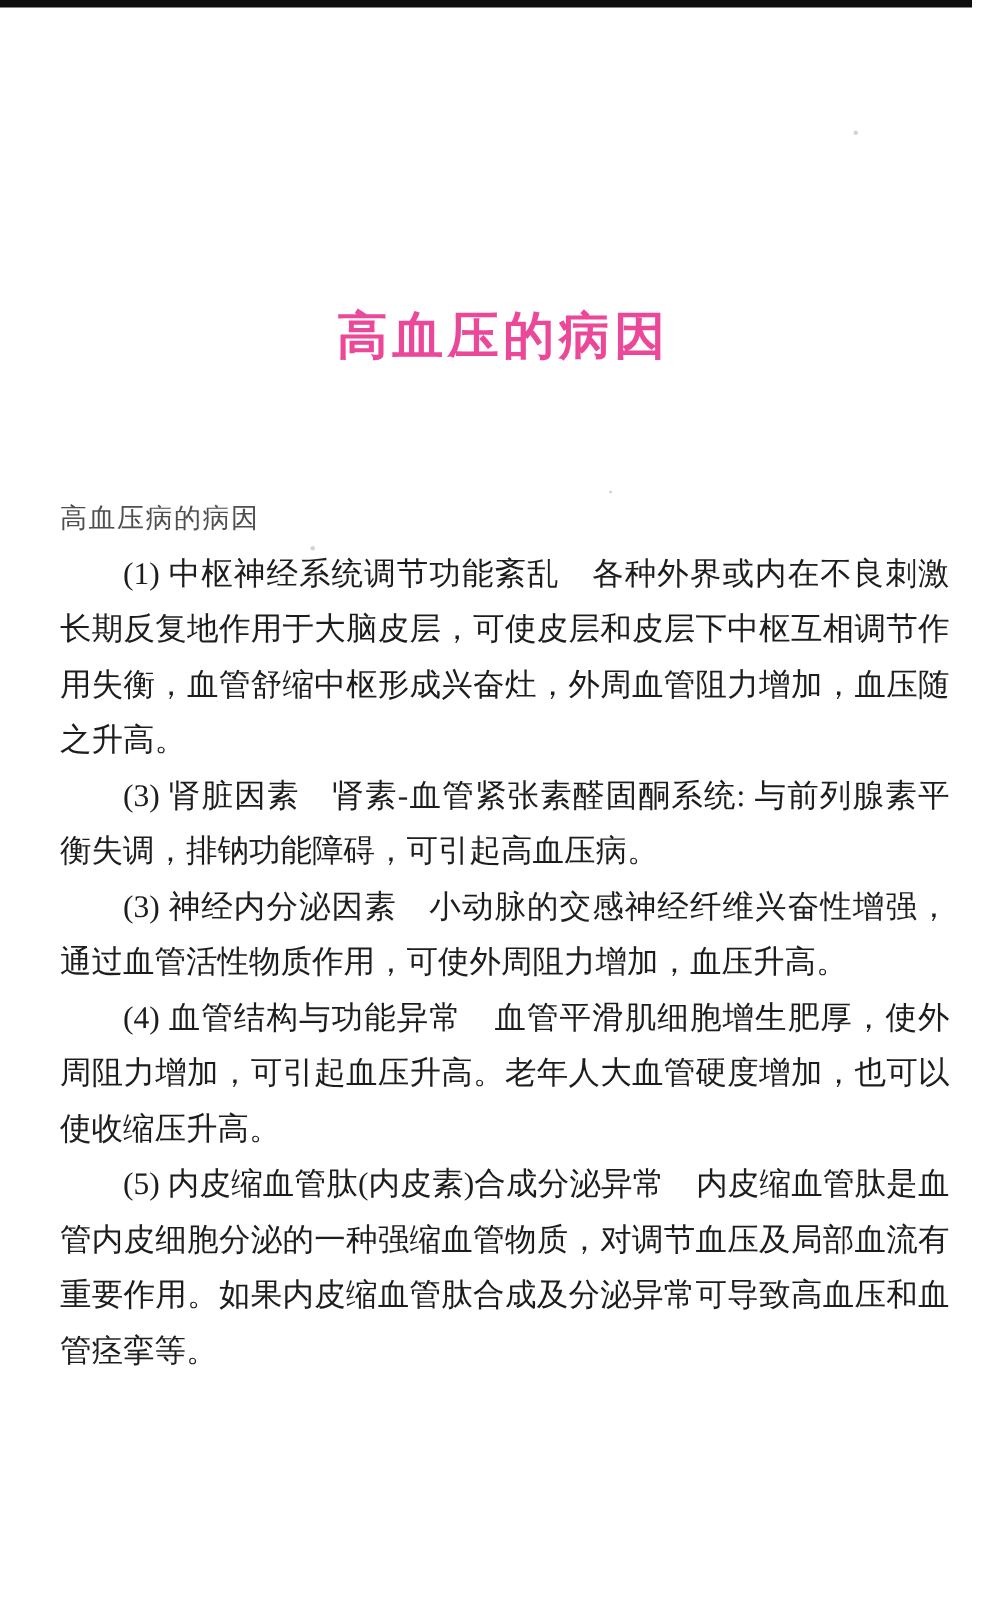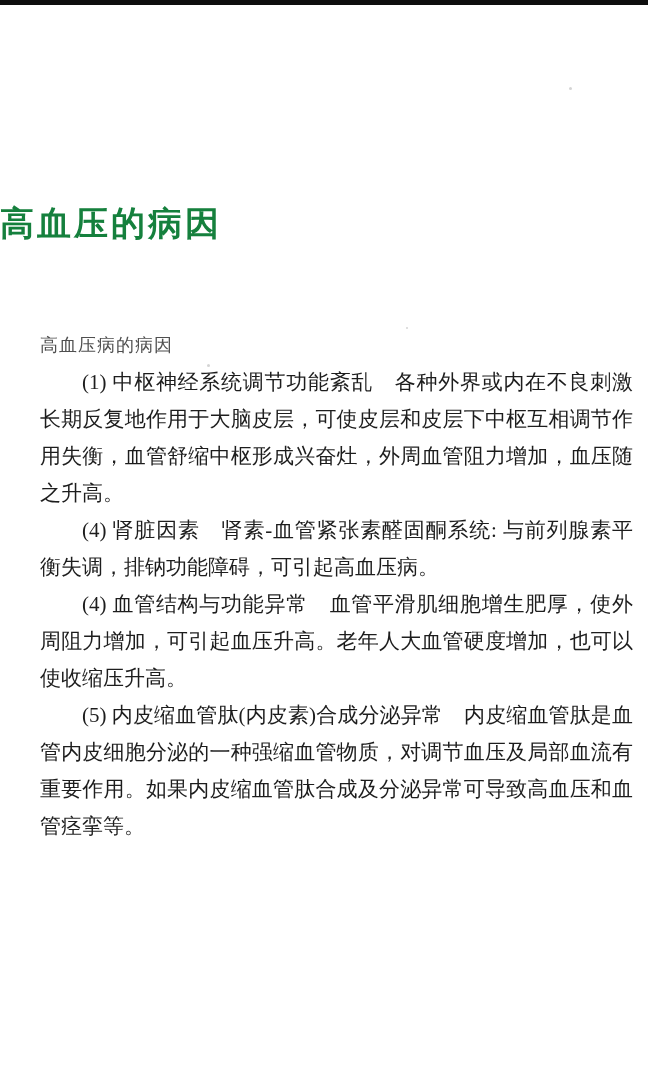--- a/index.html
+++ b/index.html
@@ -18,24 +18,24 @@
     width:648px;
     height:5px;
     background:#0e0e0e;
   }
   .title{
     position:absolute;
     top:201px;
     left:0;
     width:100%;
     margin:0;
-    text-align:left;
+    text-align:center;
     font-size:34px;
     font-weight:700;
-    color:#15803d;
+    color:#ec4899;
     letter-spacing:3px;
   }
   .content{
     position:absolute;
     top:327px;
     left:40px;
     width:593px;
     color:#1d1d1d;
     font-size:21px;
     line-height:37px;
@@ -69,21 +69,22 @@
 </head>
 <body>
 
 <div class="page">
   <div class="topbar"></div>
   <h1 class="title">高血压的病因</h1>
   <div class="content" id="content">
       <div class="section">
         <h2 class="section-heading">高血压病的病因</h2>
         <p class="para">(1) 中枢神经系统调节功能紊乱　各种外界或内在不良刺激长期反复地作用于大脑皮层，可使皮层和皮层下中枢互相调节作用失衡，血管舒缩中枢形成兴奋灶，外周血管阻力增加，血压随之升高。</p>
-        <p class="para">(4) 肾脏因素　肾素-血管紧张素醛固酮系统: 与前列腺素平衡失调，排钠功能障碍，可引起高血压病。</p>
+        <p class="para">(3) 肾脏因素　肾素-血管紧张素醛固酮系统: 与前列腺素平衡失调，排钠功能障碍，可引起高血压病。</p>
+        <p class="para">(3) 神经内分泌因素　小动脉的交感神经纤维兴奋性增强，通过血管活性物质作用，可使外周阻力增加，血压升高。</p>
         <p class="para">(4) 血管结构与功能异常　血管平滑肌细胞增生肥厚，使外周阻力增加，可引起血压升高。老年人大血管硬度增加，也可以使收缩压升高。</p>
         <p class="para">(5) 内皮缩血管肽(内皮素)合成分泌异常　内皮缩血管肽是血管内皮细胞分泌的一种强缩血管物质，对调节血压及局部血流有重要作用。如果内皮缩血管肽合成及分泌异常可导致高血压和血管痉挛等。</p>
       </div>
       <div class="section">
       </div>
     </div>
   <div class="speck s1"></div>
   <div class="speck s2"></div>
   <div class="speck s3"></div>
 </div>

